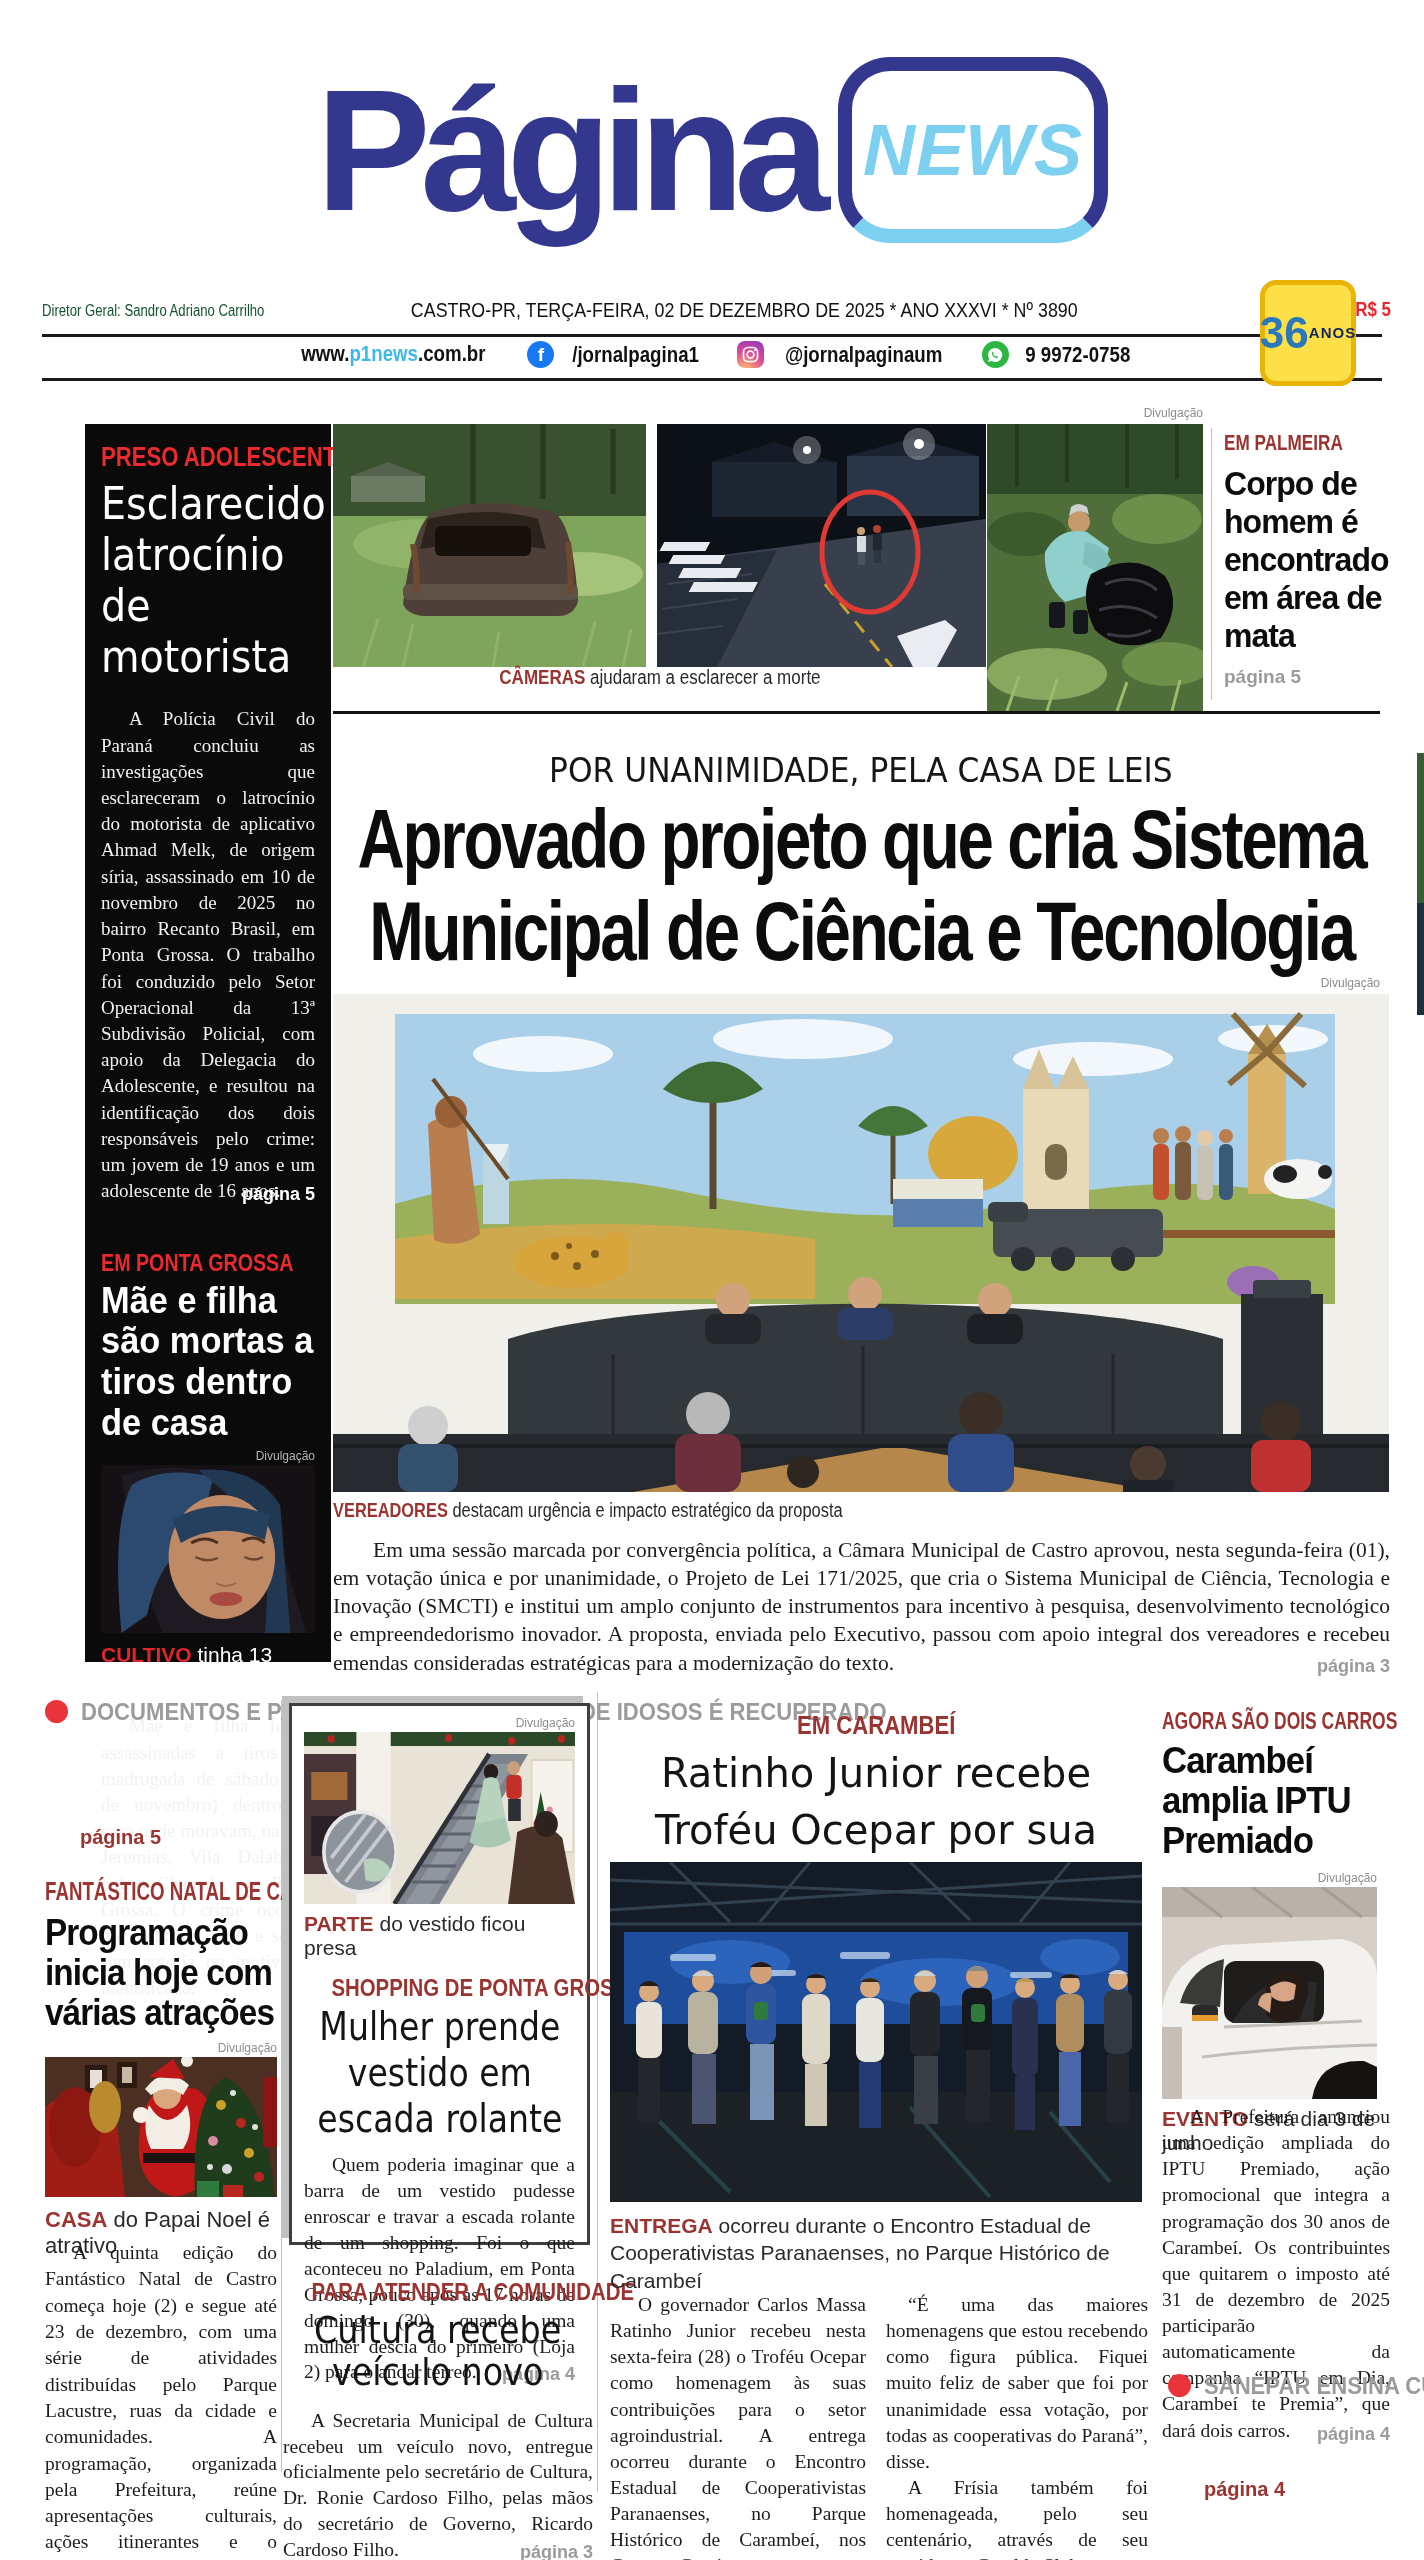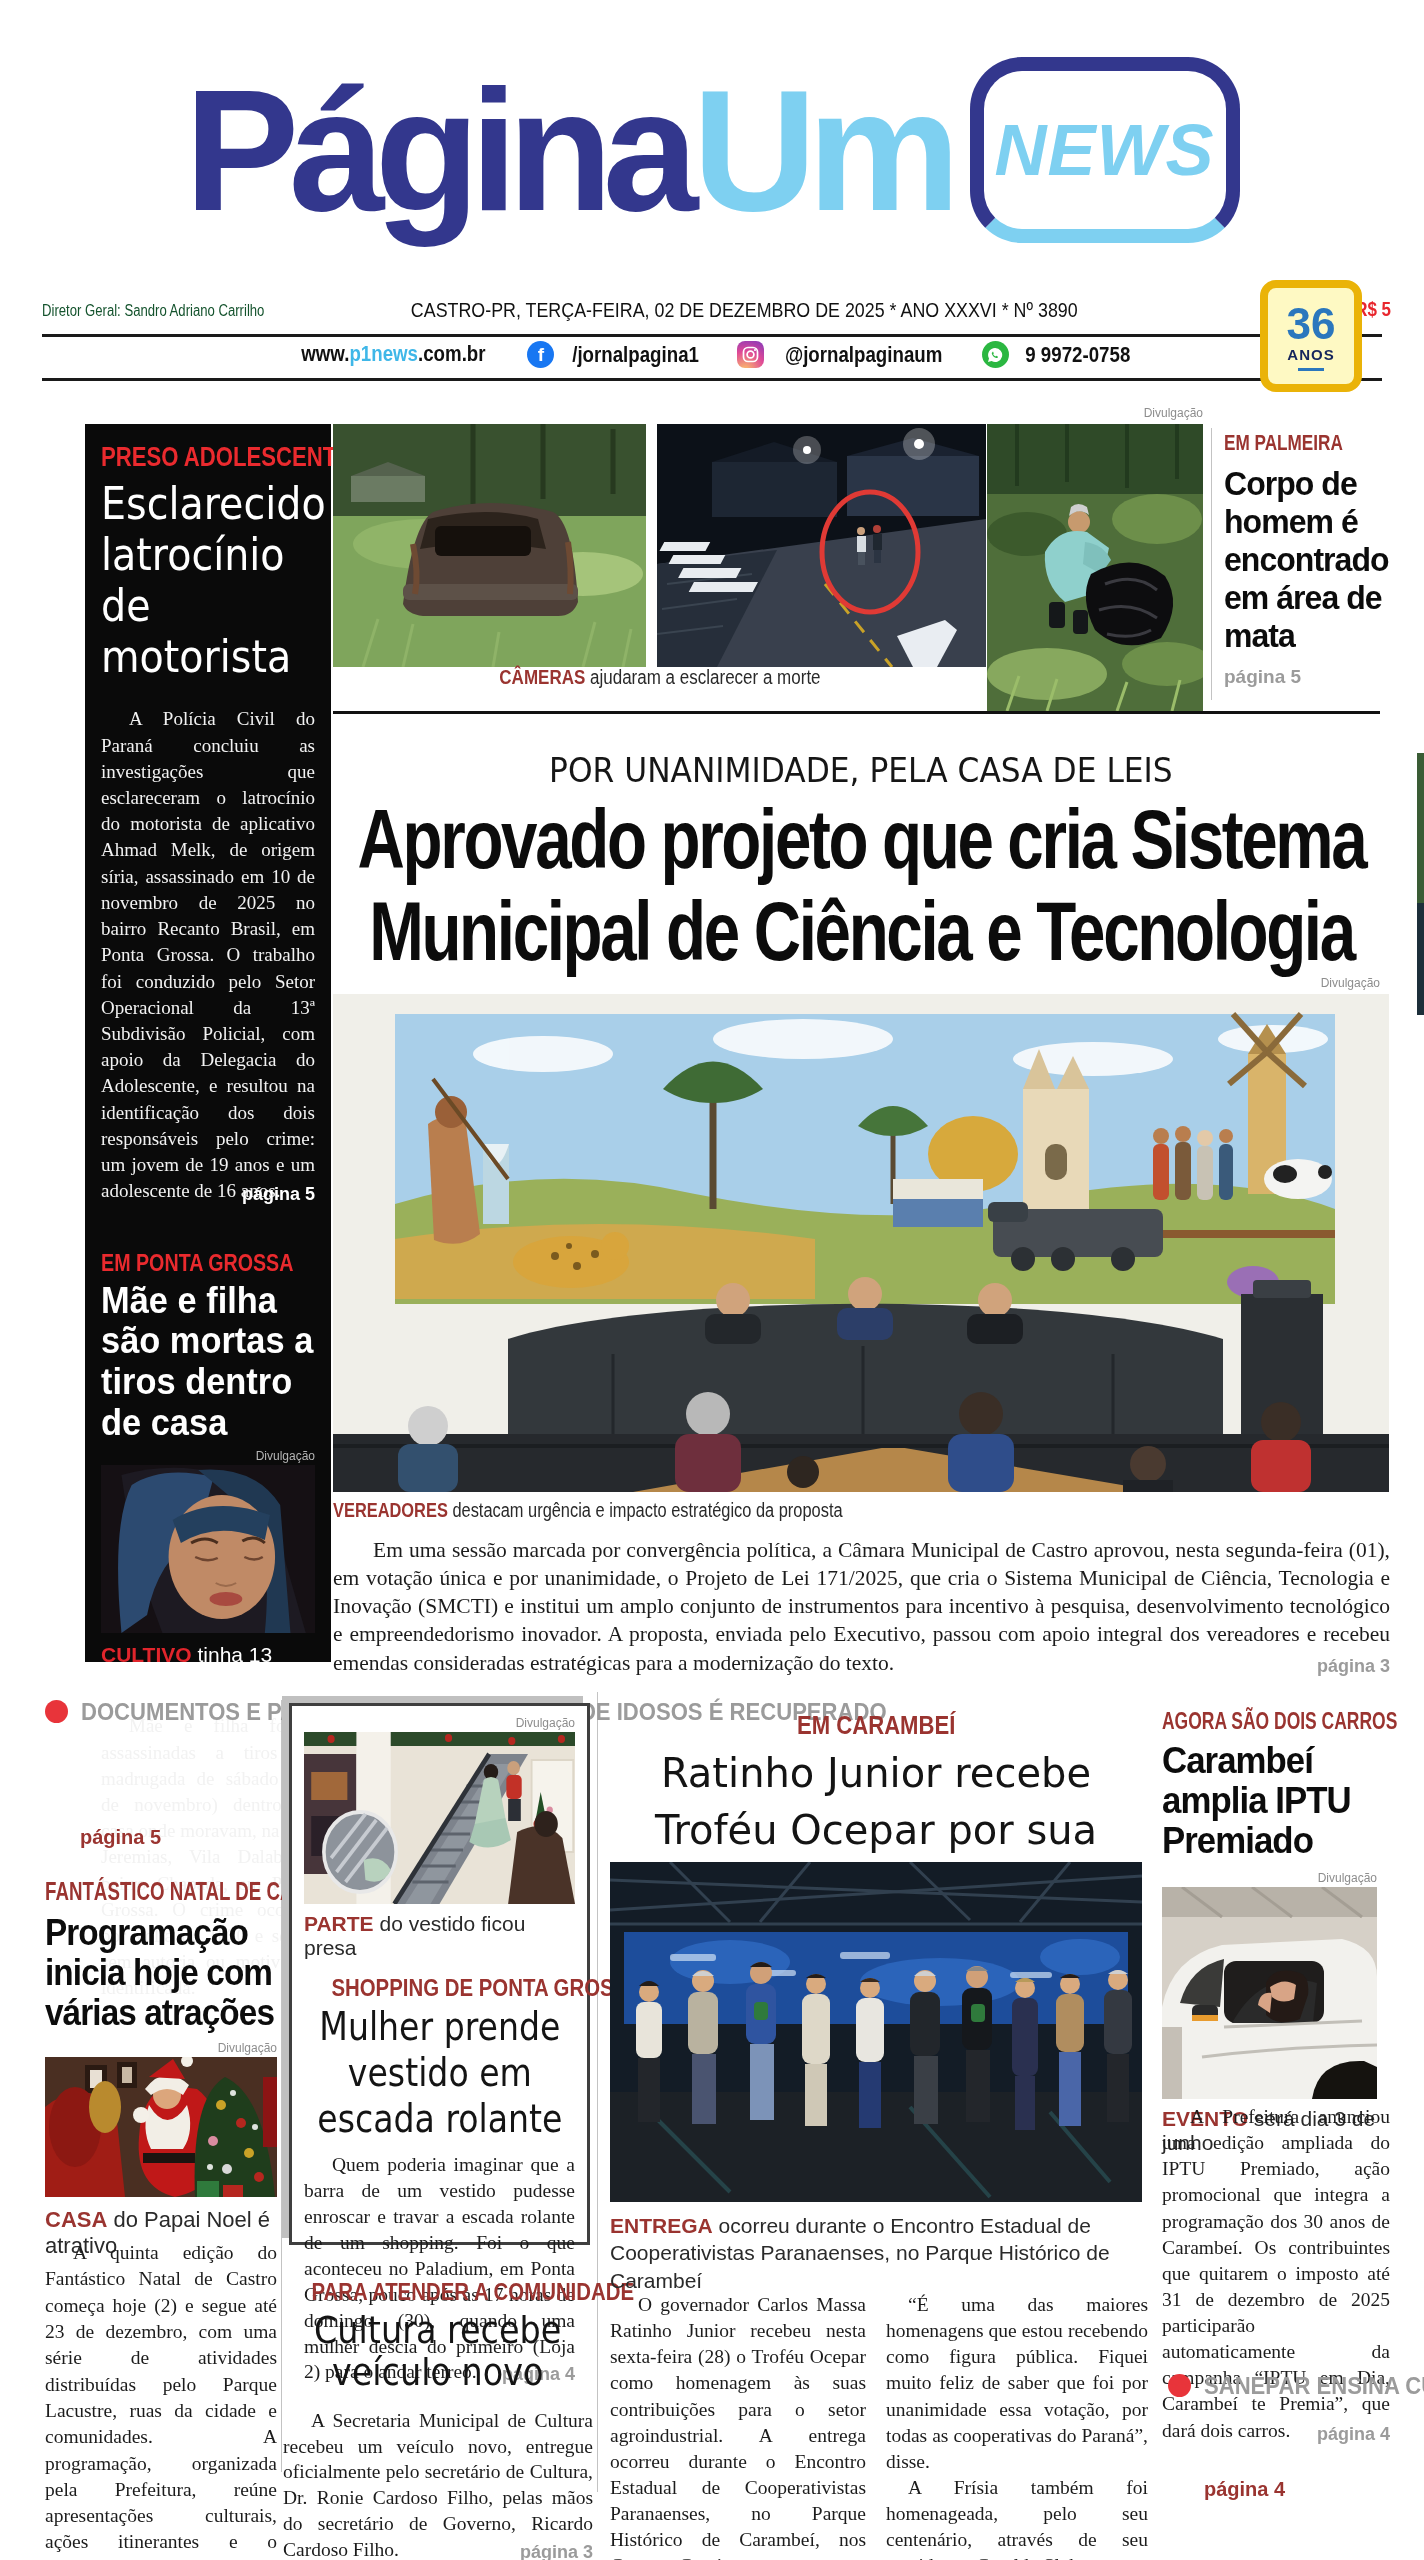--- a/index.html
+++ b/index.html
@@ -17,22 +17,22 @@
   .cond{display:inline-block;transform:scaleX(.82);transform-origin:left top;white-space:nowrap;}
   .cond-c{display:inline-block;transform:scaleX(.85);transform-origin:center top;white-space:nowrap;}
   .director{left:42px;top:302px;font-size:16px;color:#14532d;}
   .dateline{left:352px;top:298px;width:720px;text-align:center;font-size:21px;color:#111;}
   .price{right:30px;top:298px;font-size:20px;color:#e8262d;font-weight:600;}
   .rule{position:absolute;left:42px;right:42px;height:3px;background:#1a1a1a;}
   .social-row{position:absolute;top:341px;left:0;width:100%;display:flex;justify-content:center;
               align-items:flex-start;gap:26px;height:36px;}
   .social-item{display:flex;align-items:center;gap:7px;font-size:22px;font-weight:700;}
   .icon-circle{width:27px;height:27px;border-radius:50%;display:flex;align-items:center;justify-content:center;}
-  .badge36{left:1260px;top:280px;width:86px;height:96px;background:#fef9c3;border:8px solid #eab308;
-           border-radius:16px;z-index:6;display:flex;flex-direction:column;align-items:center;justify-content:center;}
+  .badge36{left:1260px;top:280px;width:86px;height:96px;background:#fde047;border:5px solid #eab308;
+           border-radius:16px;z-index:6;display:flex;flex-direction:row;align-items:center;justify-content:center;}
   .badge36 .n{font-size:44px;font-weight:800;color:#2b77bd;line-height:1;}
   .badge36 .l{font-size:15px;font-weight:800;color:#15255c;letter-spacing:1px;line-height:1.2;}
   .badge36 .dash{width:26px;height:3px;background:#2b77bd;margin-top:4px;}
   
   .kicker-red{color:#ea2a2e;font-weight:800;}
   .kicker-brick{color:#9a3430;font-weight:800;}
   .headline-heavy{font-weight:800;color:#0c0c0c;}
   .headline-light{font-family:"DejaVu Sans",sans-serif;font-weight:400;color:#141414;}
   .body-serif{font-family:"Liberation Serif",serif;color:#1c1c1c;text-align:justify;}
   .body-serif p{margin:0;text-indent:28px;}
@@ -54,21 +54,20 @@
   svg{display:block;}
 </style>
 </head>
 <body>
 
 <div class="page">
 
   <header>
     <div class="logo-row">
       <span class="logo-pagina">Página</span>
-      <span class="logo-um">Um</span>
       <span class="news-badge">
         <span class="news-text">NEWS</span>
       </span>
     </div>
 
     <div class="abs director">
       <span class="cond">Diretor Geral: Sandro Adriano Carrilho</span>
     </div>
     <div class="abs dateline">
       <span class="cond-c">CASTRO-PR, TERÇA-FEIRA, 02 DE DEZEMBRO DE 2025  *  ANO XXXVI  *  Nº 3890</span>

